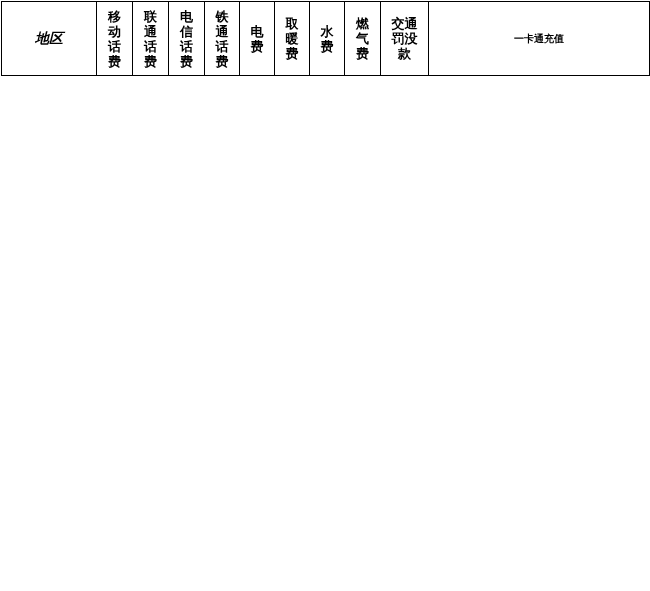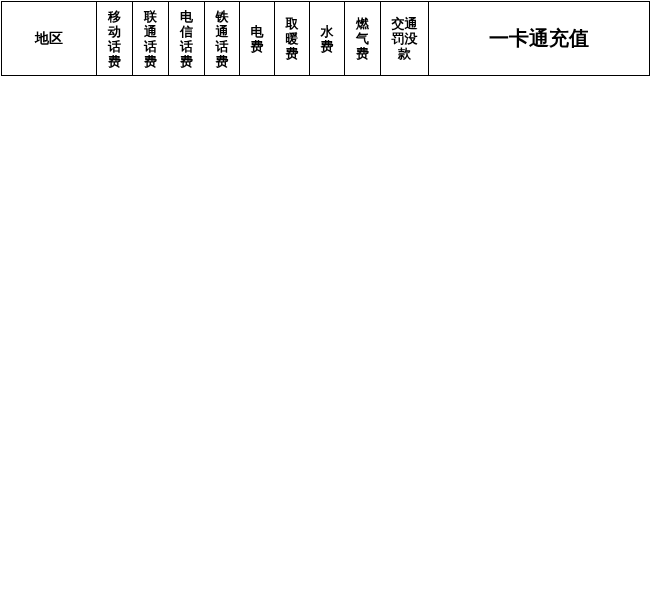--- a/index.html
+++ b/index.html
@@ -34,23 +34,24 @@
     font-size: 13px;
     text-align: center;
   }
   th.vhead {
     white-space: pre-line;
     line-height: 15px;
     font-size: 13px;
   }
   th.region-head {
     font-size: 14px;
+    font-style: italic;
   }
   th.recharge-head {
-    font-size: 20px;
+    font-size: 10px;
   }
 </style>
 </head>
 <body>
 
 <div class="page">
   <table class="grid">
     <colgroup>
       <col style="width:95px">
       <col style="width:36px">

